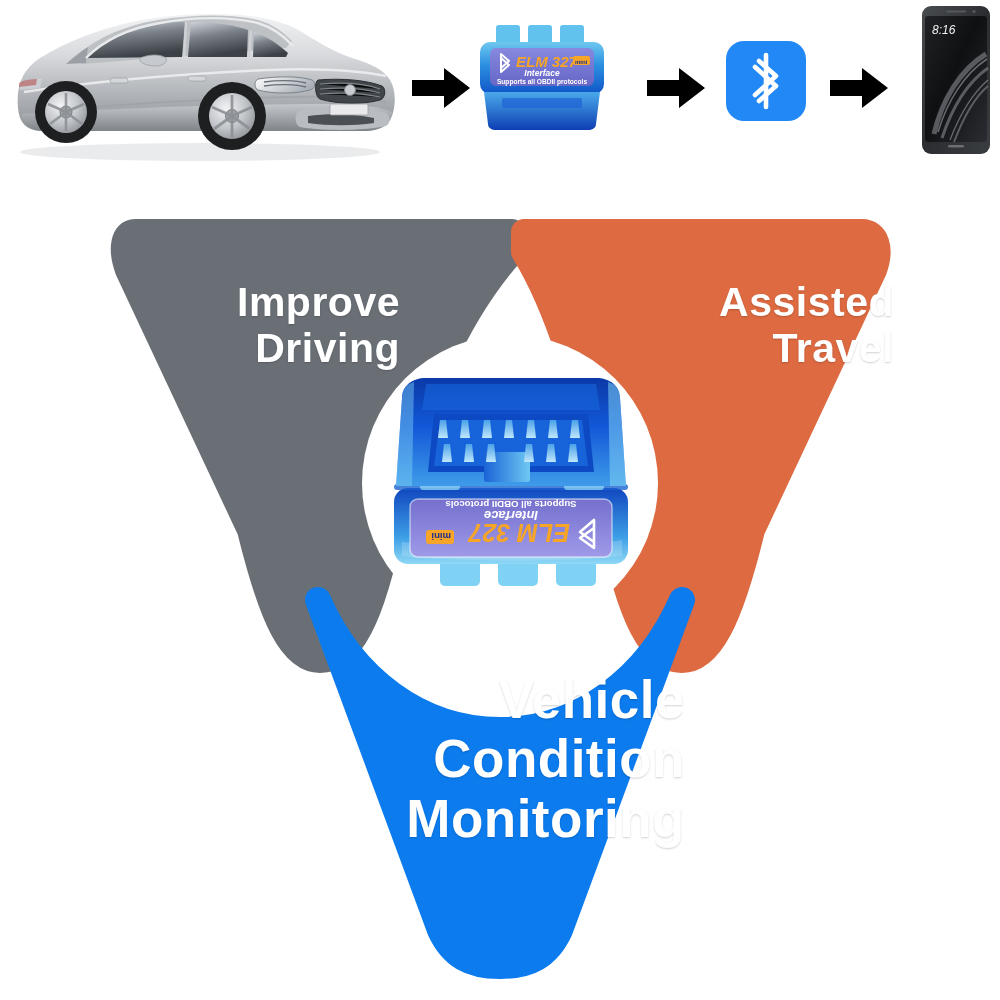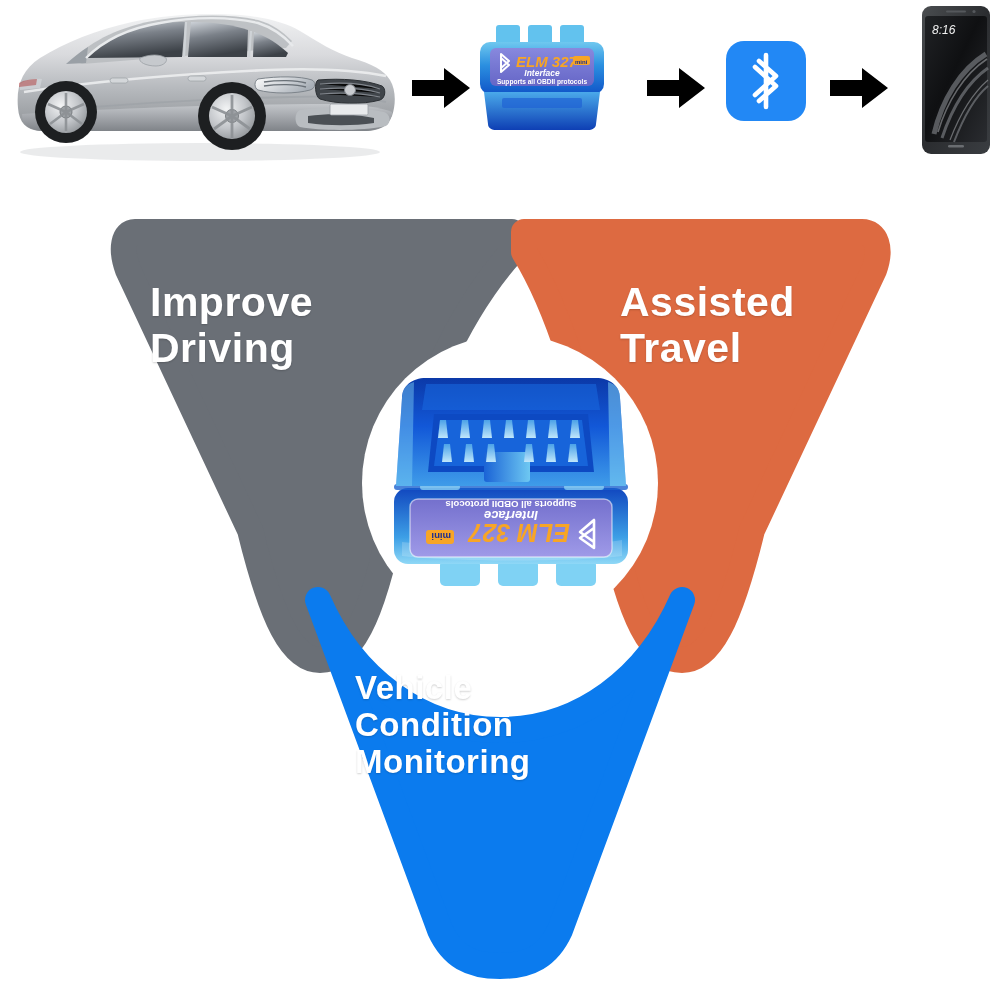--- a/index.html
+++ b/index.html
@@ -20,30 +20,30 @@
   .bt-wrap{ position:absolute; }
   .dongle-top{ position:absolute; }
   .phone-wrap{ position:absolute;font-style:italic; }
 
   
   #diagram{ position:absolute; left:0; top:190px; width:1000px; height:810px; }
   .wedge-label{
     position:absolute;
     color:#ffffff;
     font-weight:bold;
-    text-align:left;
+    text-align:right;
     letter-spacing:0.5px;
     line-height:1.12;
     text-shadow:0 1px 2px rgba(0,0,0,0.18);
     pointer-events:none;
     white-space:pre-line;
   }
   #lbl-improve{ left:150px; top:90px; width:250px; font-size:41px; }
-  #lbl-assisted{ left:620px; top:90px; width:255px; font-size:41px; }
-  #lbl-vehicle{ left:355px; top:480px; width:330px; font-size:33px; }
+  #lbl-assisted{ left:639px; top:90px; width:255px; font-size:41px; }
+  #lbl-vehicle{ left:355px; top:480px; width:330px; font-size:53px; }
 
   
   #center-device{
     position:absolute;
     left:382px; top:182px;
     width:258px; height:218px;
     transform:rotate(180deg);
   }
 </style>
 </head>

